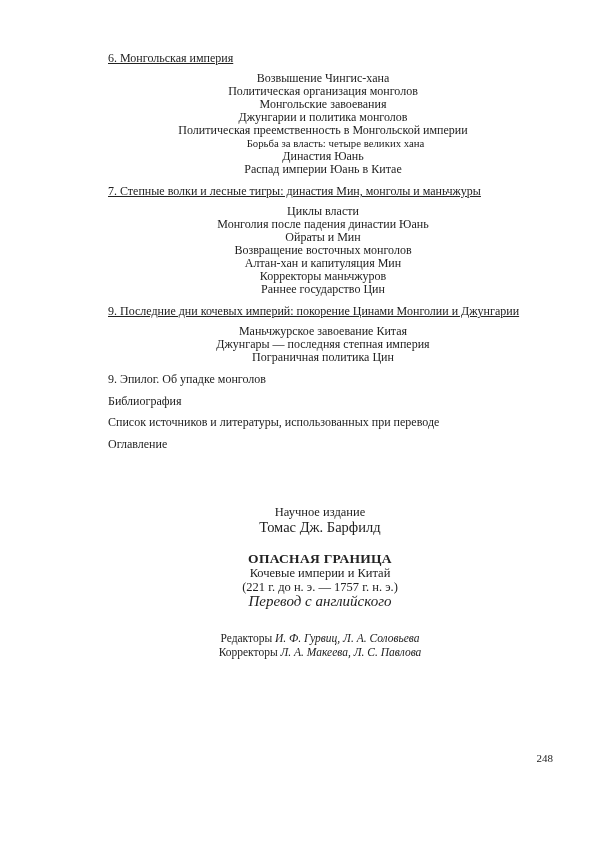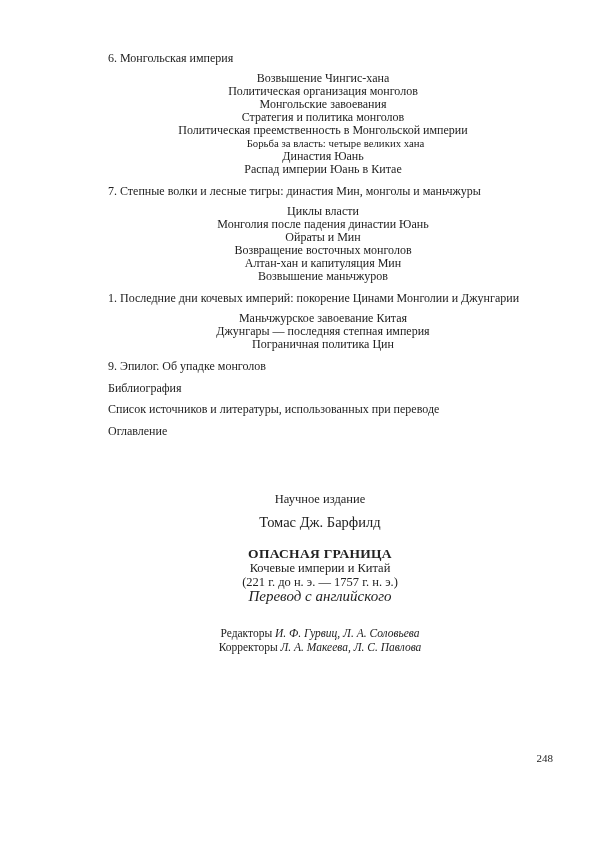--- a/index.html
+++ b/index.html
@@ -17,20 +17,21 @@
     position: absolute;
     left: 108px;
     top: 52px;
     width: 430px;
   }
   .toc-heading {
     font-size: 12px;
     line-height: 13px;
     margin-bottom: 7px;
     white-space: nowrap;
+    text-decoration: underline;
   }
   .toc-list { margin-bottom: 9px; text-align: center; }
   .toc-item {
     font-size: 12px;
     line-height: 13px;
     white-space: nowrap;
   }
   .toc-item.sub {
     font-size: 10.8px;
     padding-left: 25px;
@@ -39,21 +40,21 @@
     font-size: 12px;
     line-height: 13px;
     margin-bottom: 8.5px;
     white-space: nowrap;
   }
   .colophon {
     margin-top: 55px;
     width: 424px;
     text-align: center;
   }
-  .edition { font-size: 12.5px; line-height: 13px; margin-bottom: 8px; }
+  .edition { font-size: 12.5px; line-height: 13px; margin-bottom: 0; }
   .author { font-size: 14.5px; line-height: 16px; margin-bottom: 16px; }
   .title { font-size: 13.5px; line-height: 15px; font-weight: bold; letter-spacing: 0.3px; }
   .subtitle { font-size: 12.5px; line-height: 14px; }
   .dates { font-size: 12.5px; line-height: 14px; }
   .translation { font-size: 15px; line-height: 14px; font-style: italic; text-align: center; }
   .staff-block { margin-top: 23px; }
   .staff { font-size: 11.5px; line-height: 14px; }
   .staff .names { font-style: italic; }
   .pagenum {
     position: absolute;
@@ -67,38 +68,39 @@
 <body>
 
 <div class="page">
   <div class="content">
 
     <p class="toc-heading">6. Монгольская империя</p>
     <div class="toc-list">
       <div class="toc-item">Возвышение Чингис-хана</div>
       <div class="toc-item">Политическая организация монголов</div>
       <div class="toc-item">Монгольские завоевания</div>
-      <div class="toc-item">Стратегия и политика монголов</div>
+      <div class="toc-item">Джунгарии и политика монголов</div>
       <div class="toc-item">Политическая преемственность в Монгольской империи</div>
       <div class="toc-item sub">Борьба за власть: четыре великих хана</div>
       <div class="toc-item">Династия Юань</div>
       <div class="toc-item">Распад империи Юань в Китае</div>
     </div>
 
     <p class="toc-heading">7. Степные волки и лесные тигры: династия Мин, монголы и маньчжуры</p>
     <div class="toc-list">
       <div class="toc-item">Циклы власти</div>
       <div class="toc-item">Монголия после падения династии Юань</div>
       <div class="toc-item">Ойраты и Мин</div>
       <div class="toc-item">Возвращение восточных монголов</div>
       <div class="toc-item">Алтан-хан и капитуляция Мин</div>
-      <div class="toc-item">Возвышение маньчжуров</div>
+      <div class="toc-item">Корректоры маньчжуров</div>
+      <div class="toc-item">Раннее государство Цин</div>
     </div>
 
-    <p class="toc-heading">1. Последние дни кочевых империй: покорение Цинами Монголии и Джунгарии</p>
+    <p class="toc-heading">9. Последние дни кочевых империй: покорение Цинами Монголии и Джунгарии</p>
     <div class="toc-list">
       <div class="toc-item">Маньчжурское завоевание Китая</div>
       <div class="toc-item">Джунгары — последняя степная империя</div>
       <div class="toc-item">Пограничная политика Цин</div>
     </div>
 
     <p class="closing-para">9. Эпилог. Об упадке монголов</p>
     <p class="closing-para">Библиография</p>
     <p class="closing-para">Список источников и литературы, использованных при переводе</p>
     <p class="closing-para">Оглавление</p>

